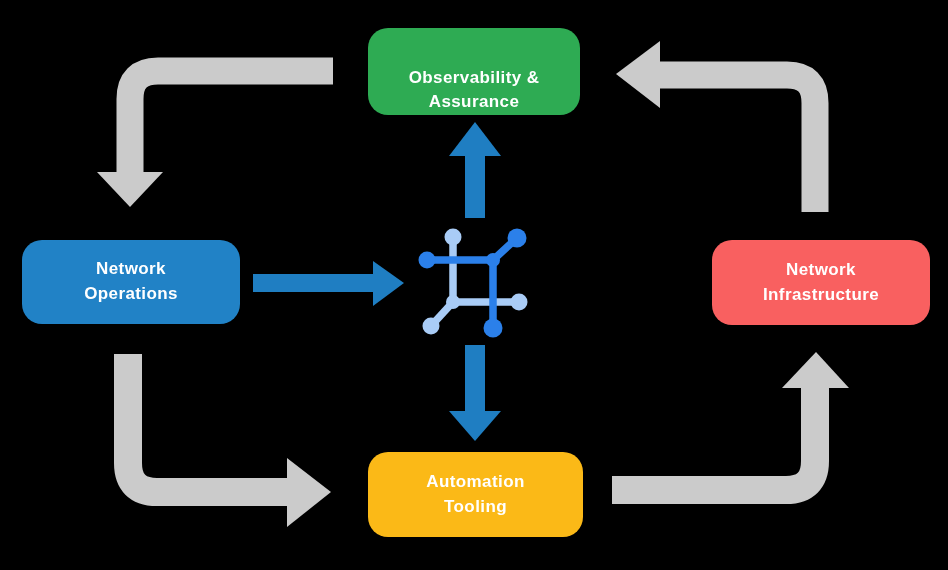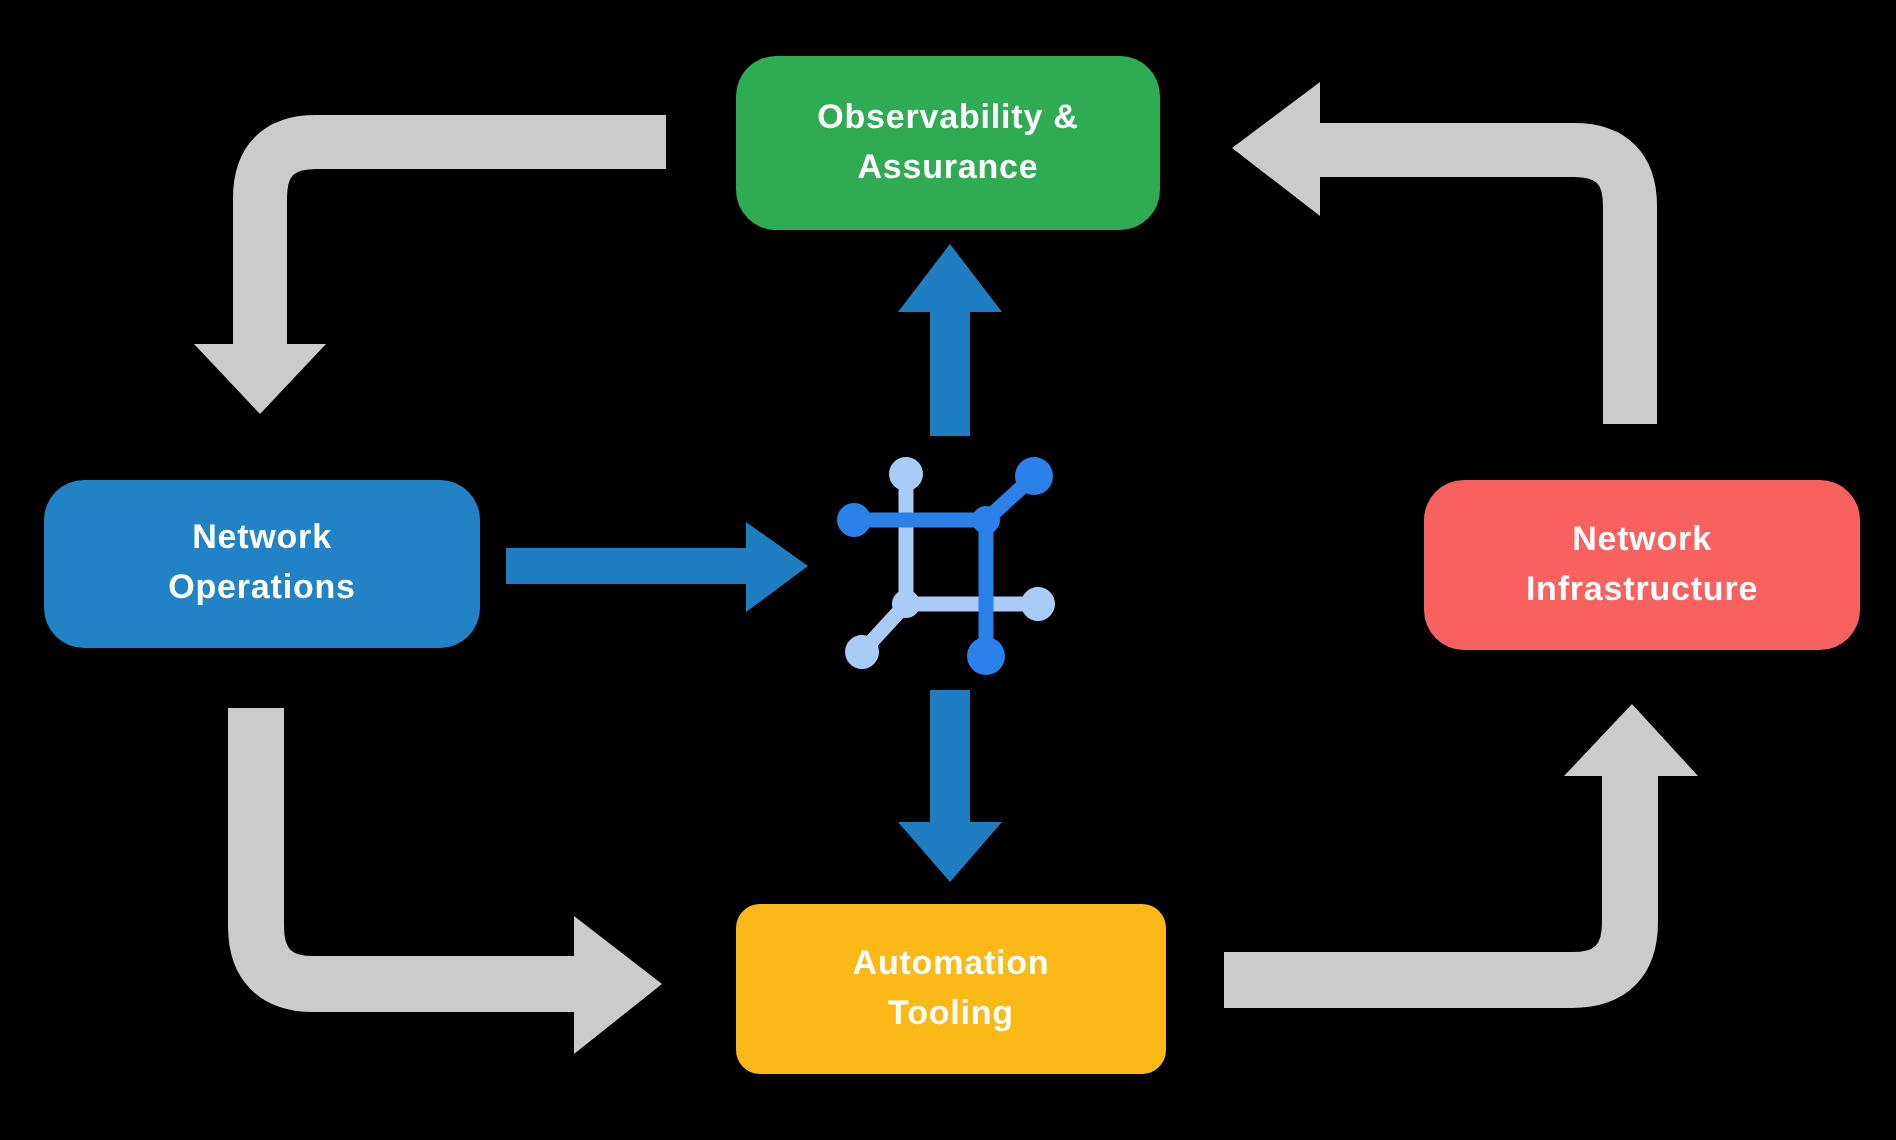--- a/index.html
+++ b/index.html
@@ -18,21 +18,21 @@
     color:#fff;
     font-size:17px;
     font-weight:700;
     letter-spacing:.4px;
     line-height:1.45;
     white-space:pre-line;
   }
   .node-observability{left:368px;top:28px;width:212px;height:87px;}
   .node-operations{left:22px;top:240px;width:218px;height:84px;}
   .node-infrastructure{left:712px;top:240px;width:218px;height:85px;}
-  .node-automation{left:368px;top:452px;width:215px;height:85px;border-radius:12px;}
+  .node-automation{left:368px;top:452px;width:215px;height:85px;}
 </style>
 </head>
 <body>
 
 <div class="stage">
 
   <svg width="948" height="570" viewBox="0 0 948 570">
 
     <g color="#CBCBCB">
       <path d="M 333 71 H 158 Q 130 71 130 99 V 173" fill="none" stroke="currentColor" stroke-width="27"></path>
@@ -94,21 +94,21 @@
         <g fill="currentColor" stroke="none">
           <circle cx="427" cy="260" r="8.5"></circle>
           <circle cx="517" cy="238" r="9.5"></circle>
           <circle cx="493" cy="328" r="9.5"></circle>
           <circle cx="493" cy="260" r="7"></circle>
         </g>
       </g>
     </g>
   </svg>
 
-  <div class="node node-observability" style="background: rgb(46, 171, 83);">
+  <div class="node node-observability" style="background: rgb(46, 171, 83); align-items: flex-end;">
     <span>Observability &amp;
 Assurance</span>
   </div>
 
   <div class="node node-operations" style="background: rgb(33, 130, 198);">
     <span>Network
 Operations</span>
   </div>
 
   <div class="node node-infrastructure" style="background: rgb(249, 96, 96);">

